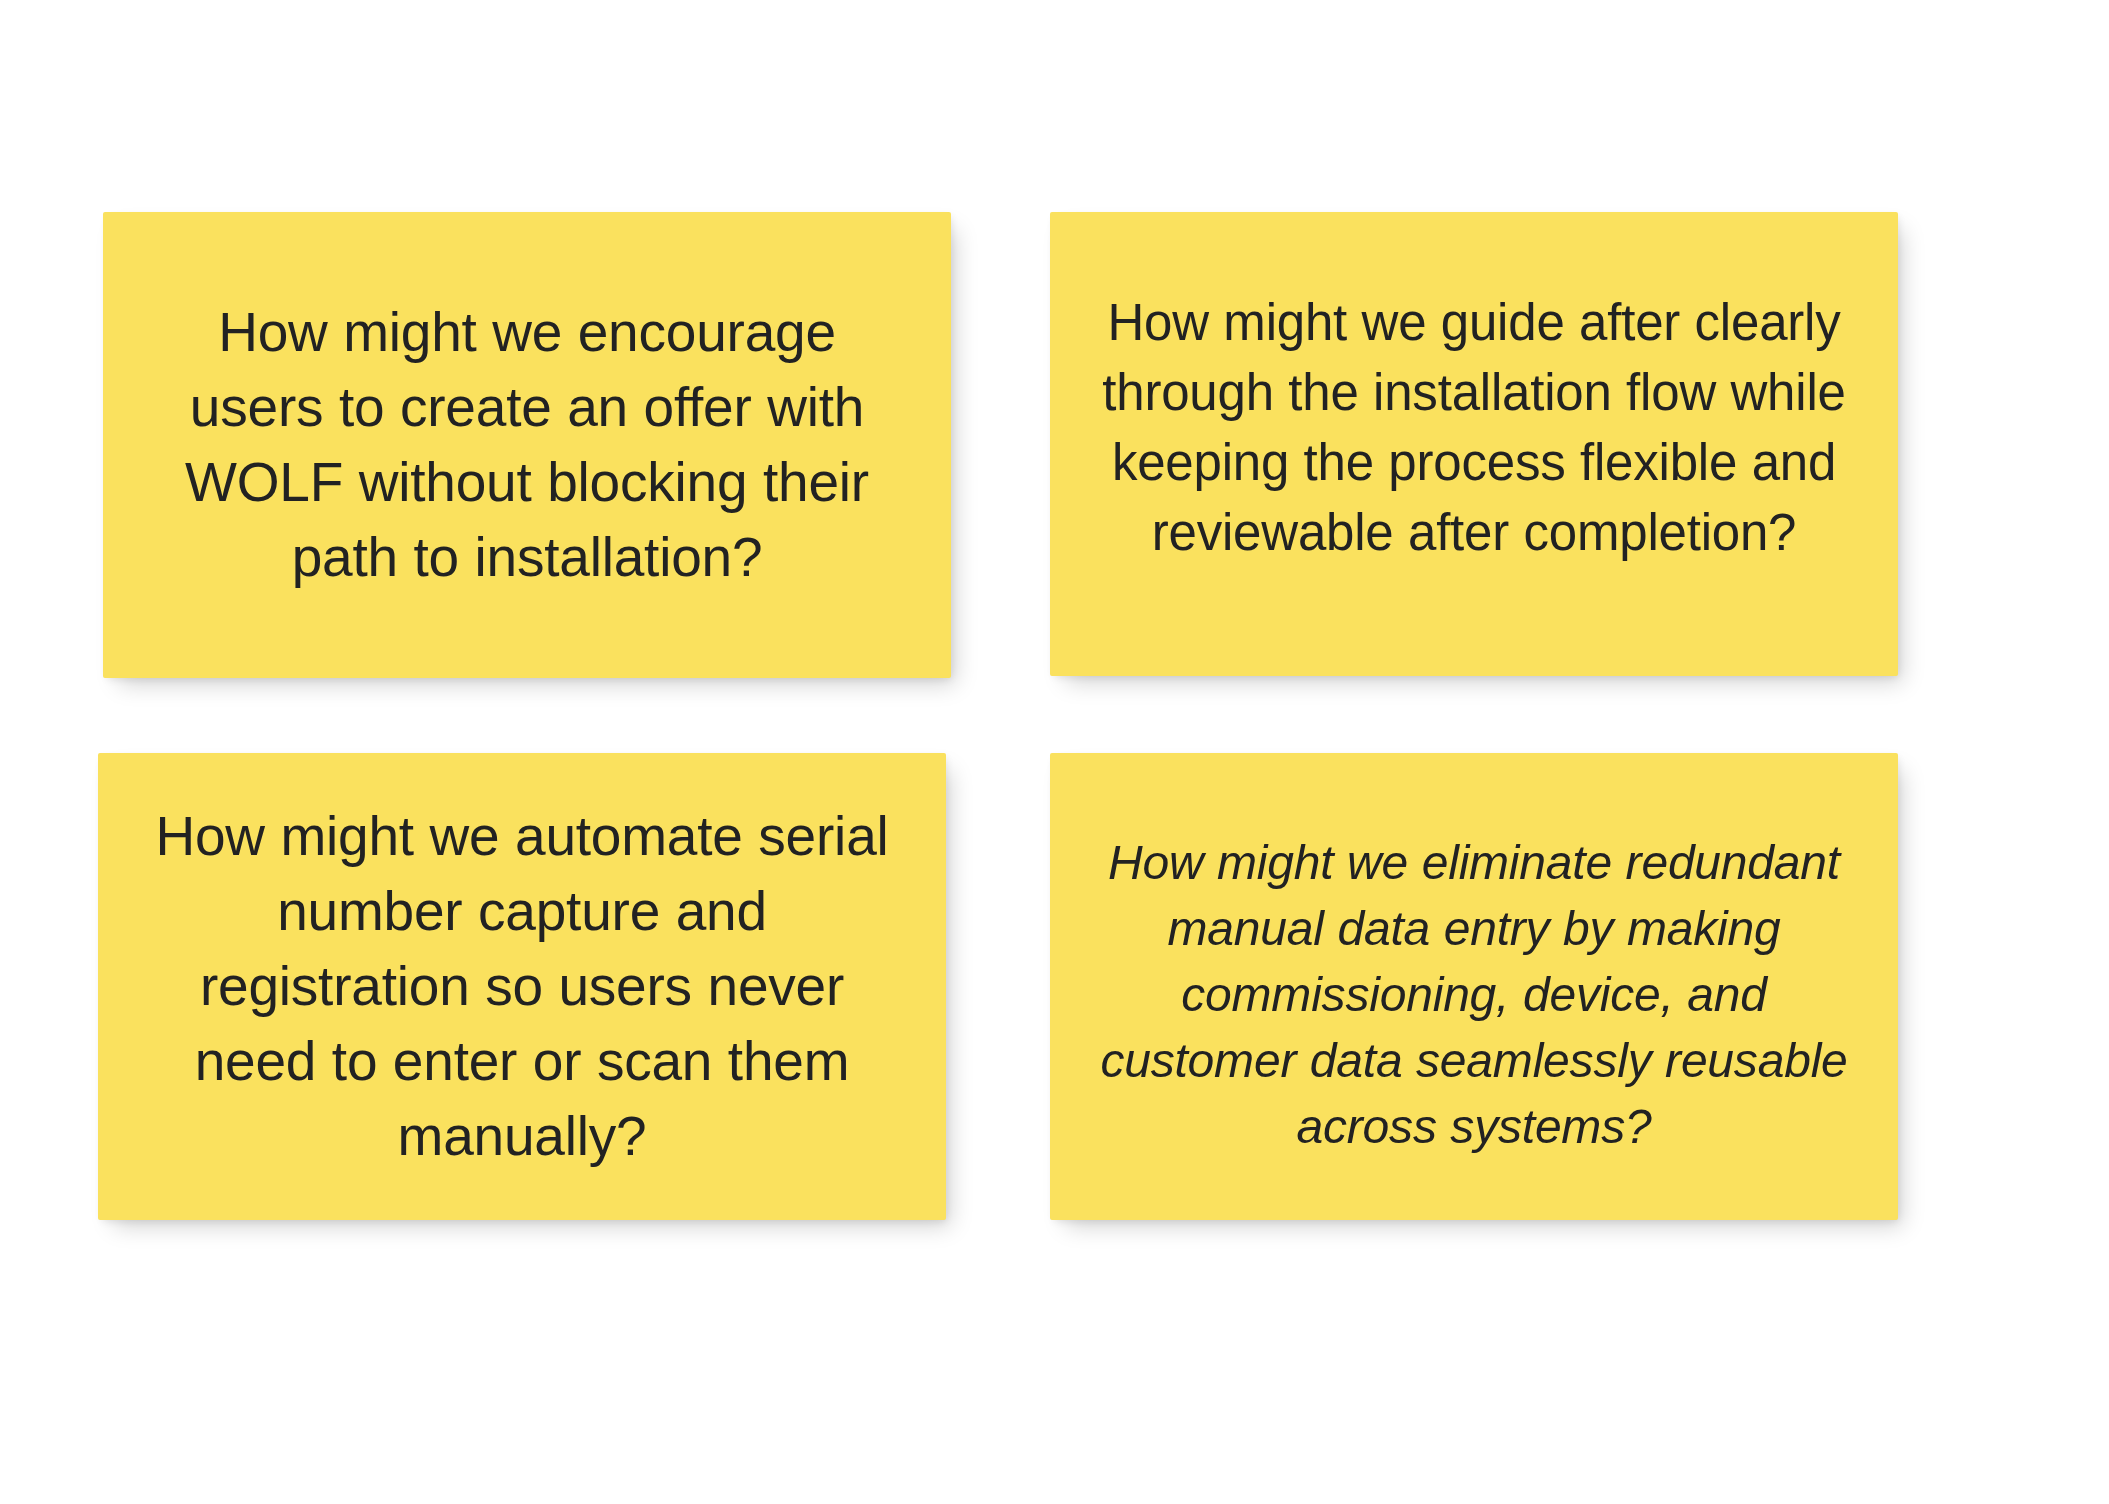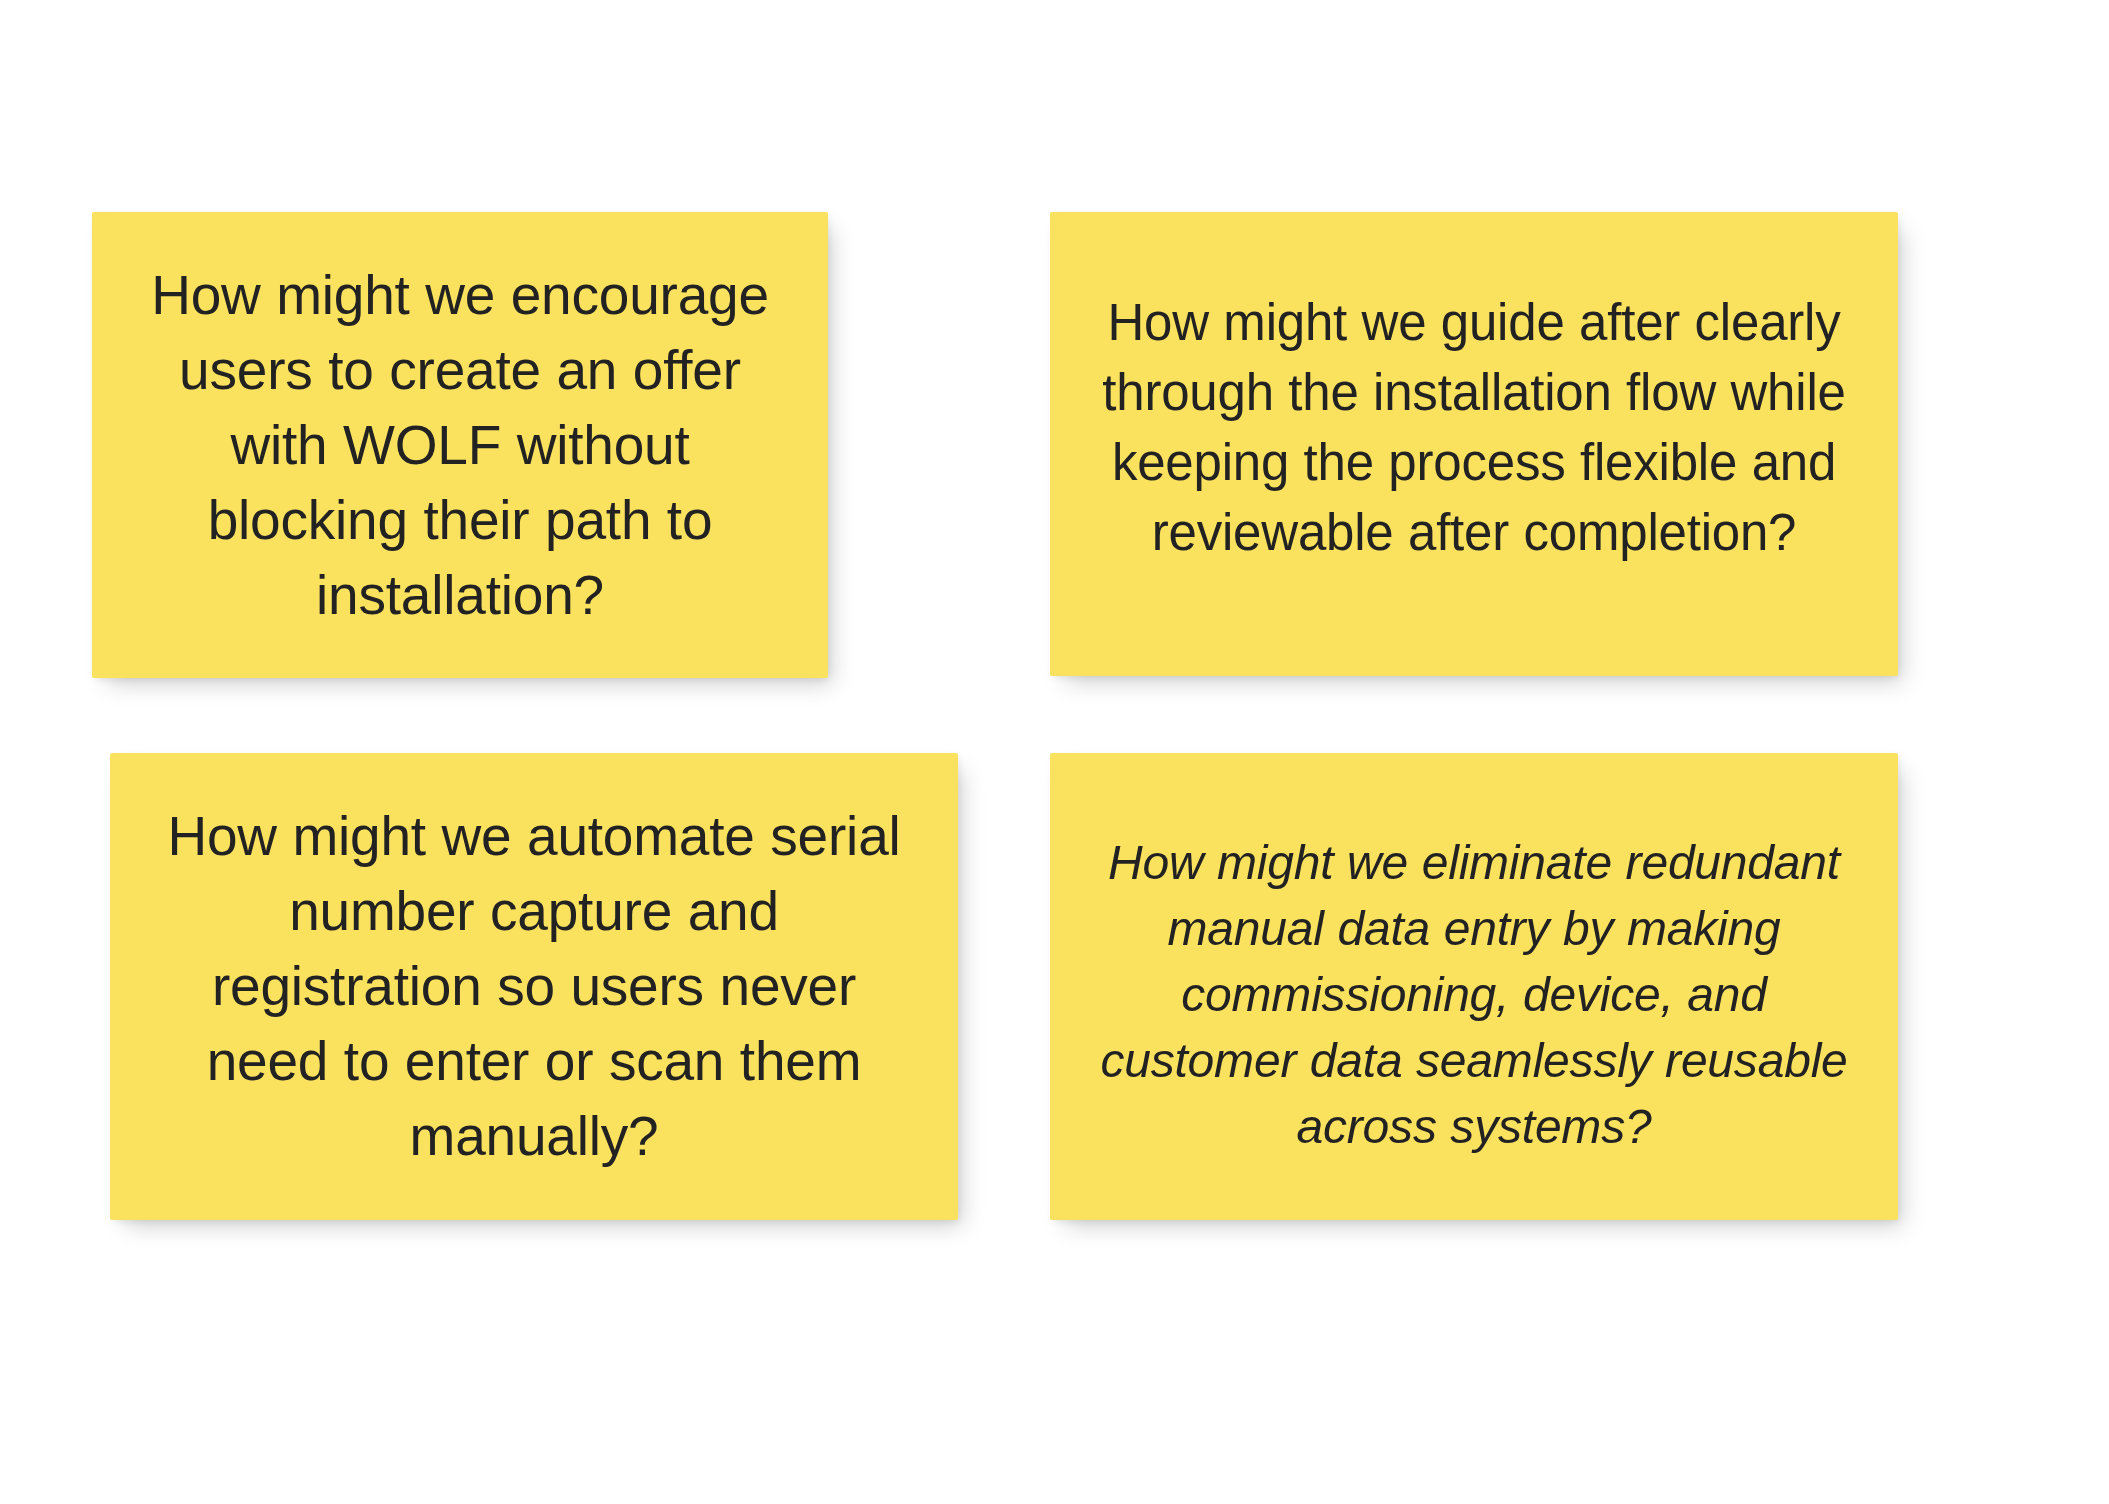--- a/index.html
+++ b/index.html
@@ -42,23 +42,23 @@
     display: block;
     width: 100%;
     color: #222222;
     font-weight: 400;
     letter-spacing: -0.2px;
     word-spacing: 0.5px;
   }
 
   
   #note-1 {
-    left: 92px;
+    left: 103px;
     top: 212px;
-    width: 736px;
+    width: 848px;
     height: 466px;
   }
   #note-1 .note-text {
     font-size: 55px;
     line-height: 75px;
     padding: 0 10px;
   }
 
   #note-2 {
     left: 1050px;
@@ -68,21 +68,21 @@
   }
   #note-2 .note-text {
     font-size: 51px;
     line-height: 70px;
     padding: 0 4px;
     position: relative;
     top: -16px;
   }
 
   #note-3 {
-    left: 110px;
+    left: 98px;
     top: 753px;
     width: 848px;
     height: 467px;
   }
   #note-3 .note-text {
     font-size: 55px;
     line-height: 75px;
     padding: 0 8px;
   }
 

